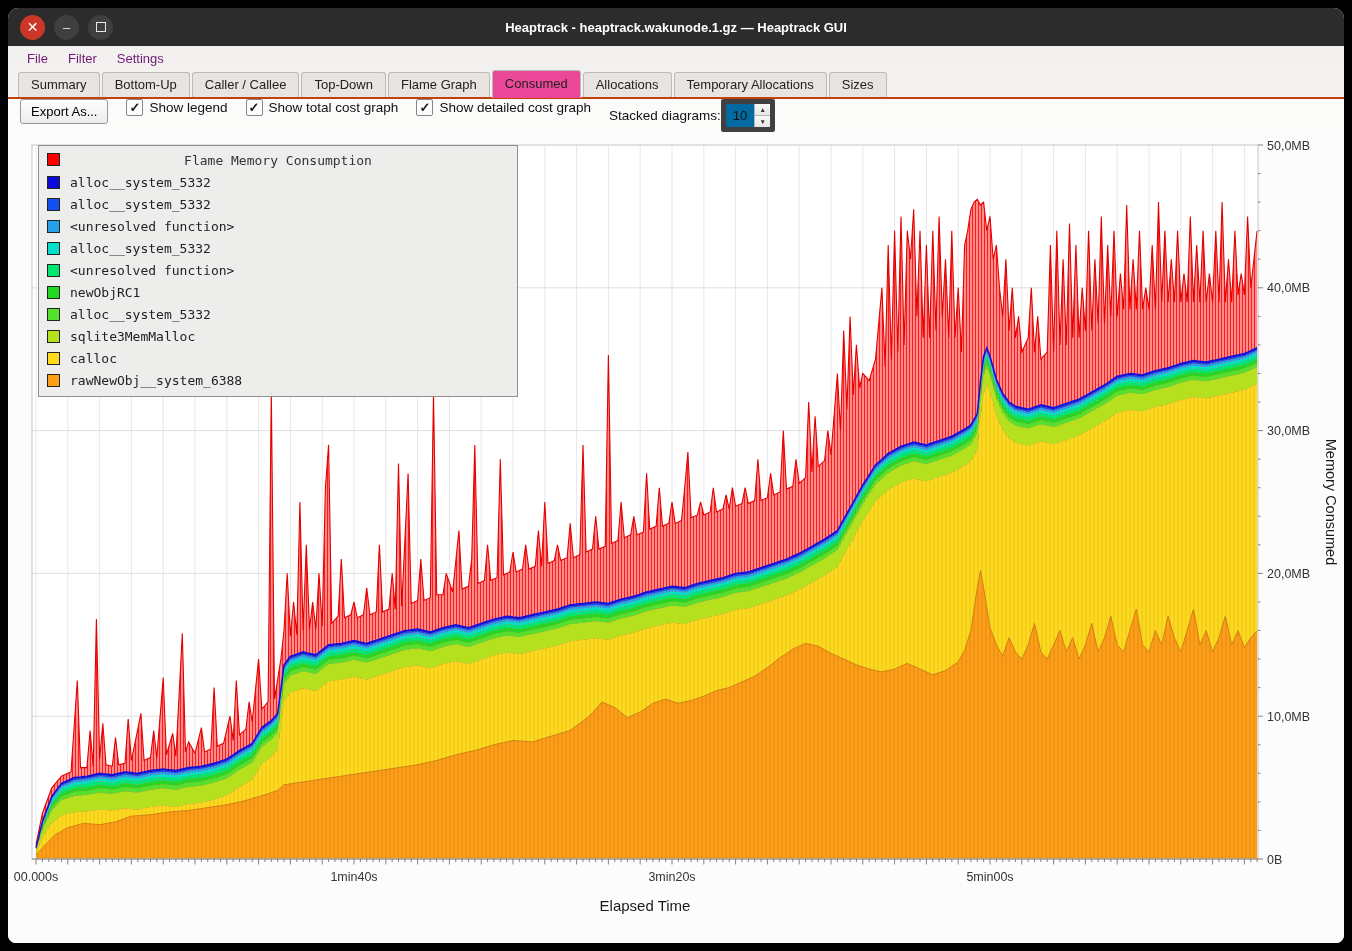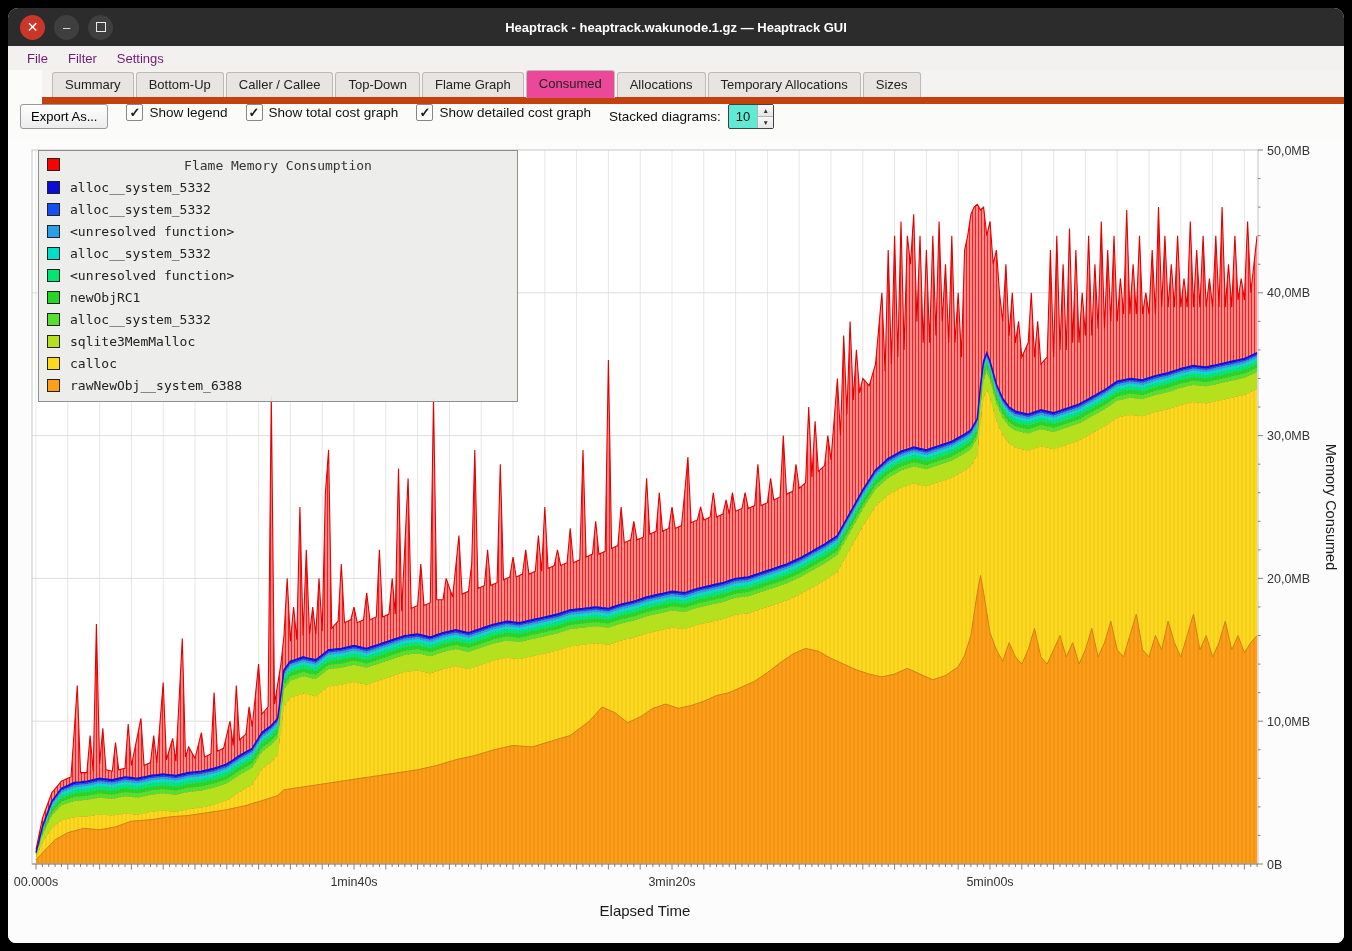--- a/index.html
+++ b/index.html
@@ -10,34 +10,34 @@
   .winbtns{position:absolute;left:12px;display:flex;gap:9px;z-index:2;}
   .wbtn{width:25px;height:25px;border-radius:50%;background:#3f3f3f;color:#e8e8e8;display:flex;
     align-items:center;justify-content:center;font-size:13px;cursor:pointer;line-height:1;}
   .wbtn.close{background:#ca3728;color:#fff;font-size:14px;}
   .maxsq{width:8px;height:8px;border:1.5px solid #e8e8e8;display:block;}
   .title{width:100%;text-align:center;color:#fff;font-size:13px;font-weight:bold;}
   .menubar{height:24px;background:#f2f1f0;display:flex;align-items:center;padding-left:10px;gap:2px;
     font-size:13px;color:#701a75;flex:0 0 auto;}
   .menu-item{padding:2px 9px;cursor:default;}
   .tabbar{height:27px;background:#f4f3f1;display:flex;align-items:flex-end;padding-left:10px;
-    border-bottom:7px solid #c2410c;flex:0 0 auto;margin-left:34px;}
+    border-bottom:2px solid #c2410c;flex:0 0 auto;}
   .tab{padding:4px 12px 5px;font-size:13px;background:#e7e4e1;border:1px solid #bdbab6;border-bottom:none;
     margin-right:2px;border-radius:3px 3px 0 0;color:#222;white-space:nowrap;cursor:default;}
   .tab.selected{background:#ec4899;margin-bottom:-1px;padding-top:5px;padding-bottom:7px;}
   .toolbar{height:34px;display:flex;align-items:flex-start;padding:0 12px;gap:18px;background:#fbfbfa;
     font-size:13.5px;color:#111;flex:0 0 auto;}
   .btn-export{padding:4px 10px;border:1px solid #999;border-radius:3px;
     background:linear-gradient(#fefefe,#ececec);font-size:13px;cursor:pointer;}
   .check-group{display:flex;align-items:center;gap:6px;cursor:pointer;}
   .cb{width:15px;height:15px;border:1px solid #878787;border-radius:2px;background:#fdfdfd;
     display:flex;align-items:center;justify-content:center;flex:0 0 auto;}
   .tick{font-size:13px;font-weight:bold;color:#1c1c1c;line-height:1;margin-top:-1px;}
-  .spin-wrap{display:flex;align-items:center;gap:7px;}
-  .spinbox{display:inline-flex;border:1px solid #404040;border-radius:2px;background:#5eead4;height:23px;
+  .spin-wrap{display:flex;align-items:center;}
+  .spinbox{display:inline-flex;border:5px solid #404040;border-radius:2px;background:#0369a1;height:23px;
     align-items:stretch;}
   .spin-val{padding:0 7px;font-size:13px;display:flex;align-items:center;}
   .spin-btns{display:flex;flex-direction:column;border-left:1px solid #b5b5b5;width:15px;}
   .spin-b{flex:1;font-size:6.5px;display:flex;align-items:center;justify-content:center;color:#333;
     background:linear-gradient(#f8f8f8,#e6e6e6);cursor:pointer;}
   .spin-b.up{border-bottom:1px solid #b5b5b5;}
   .chart-area{flex:1;position:relative;background:#fcfcfc;}
   .chart-area svg{position:absolute;left:0;top:0;}
   .legend{position:absolute;left:30px;top:12px;width:466px;background:rgba(236,236,235,0.93);
     border:1px solid #8f8f8f;padding:3px 6px 5px;z-index:3;}

